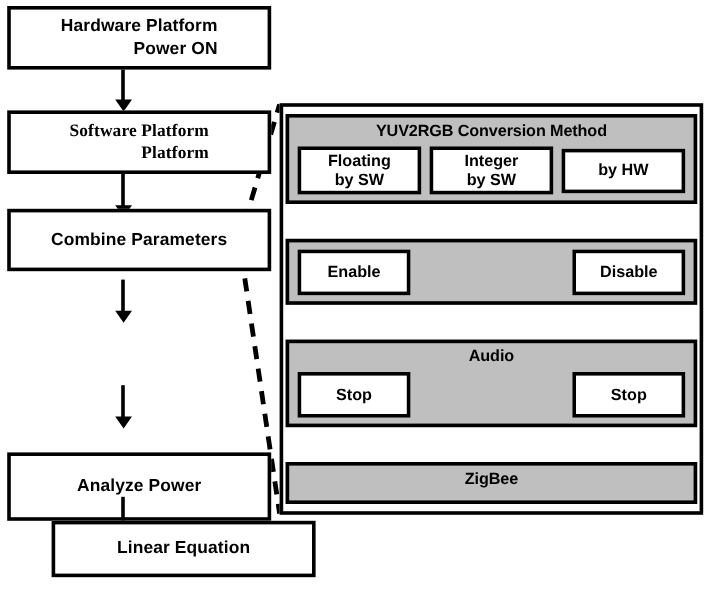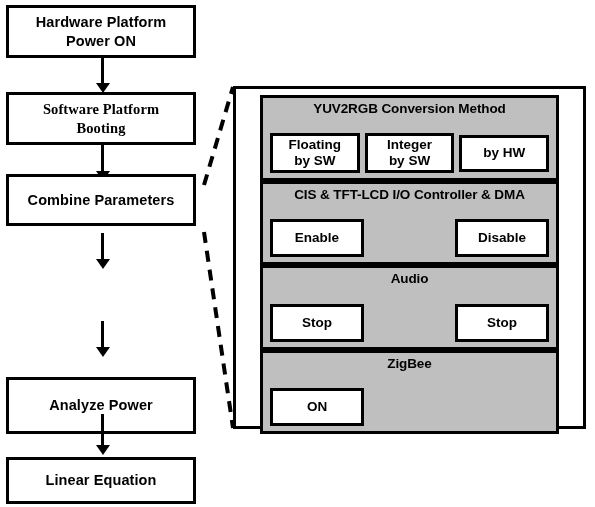--- a/index.html
+++ b/index.html
@@ -21,28 +21,28 @@
     position: absolute;
     left: 6px;
     top: 0;
     width: 198px;
     height: 507px;
   }
 
   .flow-box {
     position: absolute;
     left: 0;
-    width: 190px;
+    width: 220px;
     box-sizing: border-box;
     border: 3px solid #000000;
     background: #ffffff;
     display: flex;
     align-items: center;
     justify-content: center;
-    text-align: center;
+    text-align: right;
     font-size: 14.5px;
     font-weight: bold;
     line-height: 1.25;
     letter-spacing: 0.1px;
   }
   .flow-box span { display: block; }
 
   
   .arrow {
     position: absolute;
@@ -75,21 +75,21 @@
   
   .panel {
     position: absolute;
     left: 233px;
     top: 86px;
     width: 353px;
     height: 343px;
     box-sizing: border-box;
     border: 3px solid #000000;
     background: #ffffff;
-    padding: 6px 24px;
+    padding: 6px 2px;
     display: flex;
     flex-direction: column;
     justify-content: space-between;
   }
 
   .group {
     box-sizing: border-box;
     border: 3px solid #000000;
     background: #bfbfbf;
     padding: 2px 7px 5px 7px;
@@ -101,21 +101,21 @@
     font-size: 13.5px;
     font-weight: bold;
     line-height: 1.35;
     white-space: nowrap;
     letter-spacing: -0.1px;
   }
 
   .group-btns {
     display: flex;
     align-items: flex-end;
-    margin-top: 15px;
+    margin-top: 4px;
   }
   .group-btns.spread { justify-content: space-between; gap: 28px; }
   .group-btns.row3 { justify-content: space-between; gap: 5px; }
 
   .opt-btn {
     box-sizing: border-box;
     border: 3px solid #000000;
     background: #ffffff;
     display: flex;
     align-items: center;
@@ -148,42 +148,42 @@
     <div>
       <span>Hardware Platform</span>
       <span>Power ON</span>
     </div>
   </div>
   <div class="arrow" style="top:58px; height:26px;"></div>
 
   <div class="flow-box" style="top:92px; height:53px;font-family:Liberation Serif, serif;">
     <div>
       <span>Software Platform</span>
-      <span>Booting</span>
+      <span>Platform</span>
     </div>
   </div>
   <div class="arrow" style="top:145px; height:27px;"></div>
 
   <div class="flow-box" style="top:174px; height:52px;">
     <div>
       <span>Combine Parameters</span>
     </div>
   </div>
   <div class="arrow" style="top:233px; height:27px;"></div>
 
   <div class="arrow" style="top:321px; height:27px;"></div>
 
   <div class="flow-box" style="top:377px; height:57px;">
     <div>
       <span>Analyze Power</span>
     </div>
   </div>
   <div class="arrow" style="top:414px; height:32px;"></div>
 
-  <div class="flow-box" style="top:457px; height:47px;">
+  <div class="flow-box" style="top:434px; height:47px;margin-left:37px;">
     <div>
       <span>Linear Equation</span>
     </div>
   </div>
 
 </div>
 
 <div class="panel">
 
   <div class="group g1">
@@ -203,21 +203,20 @@
       </div>
       <div class="opt-btn one-line">
         <div>
           <span>by  HW</span>
         </div>
       </div>
     </div>
   </div>
 
   <div class="group g-wide">
-    <div class="group-title">CIS &amp; TFT-LCD I/O Controller  &amp; DMA</div>
     <div class="group-btns spread">
       <div class="opt-btn">
         <div>
           <span>Enable</span>
         </div>
       </div>
       <div class="opt-btn">
         <div>
           <span>Disable</span>
         </div>
@@ -237,21 +236,16 @@
         <div>
           <span>Stop</span>
         </div>
       </div>
     </div>
   </div>
 
   <div class="group g-wide">
     <div class="group-title">ZigBee</div>
     <div class="group-btns spread">
-      <div class="opt-btn">
-        <div>
-          <span>ON</span>
-        </div>
-      </div>
     </div>
   </div>
 
 </div>
 
 </body></html>

